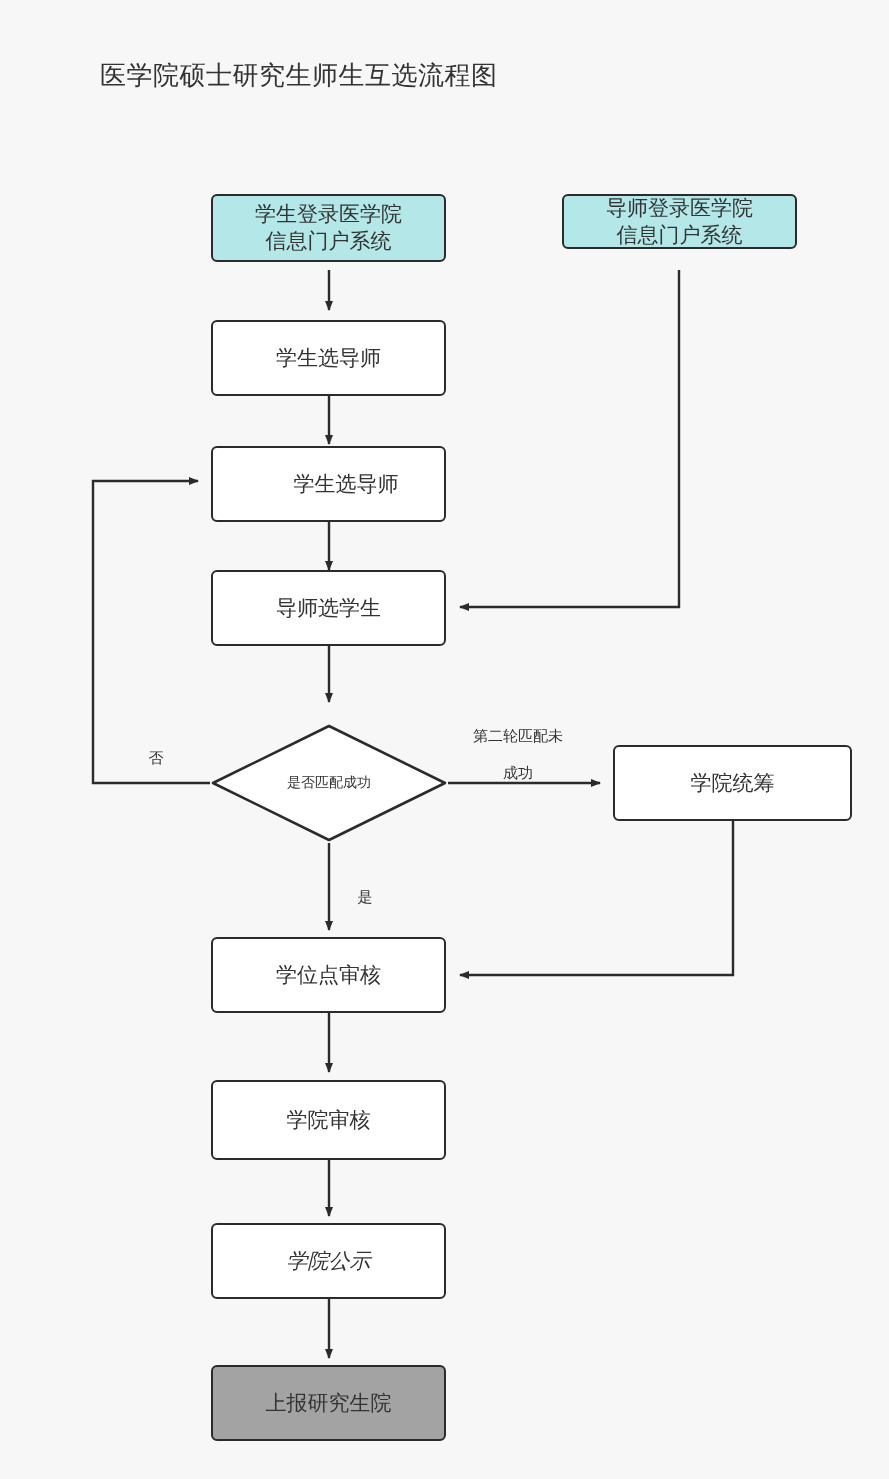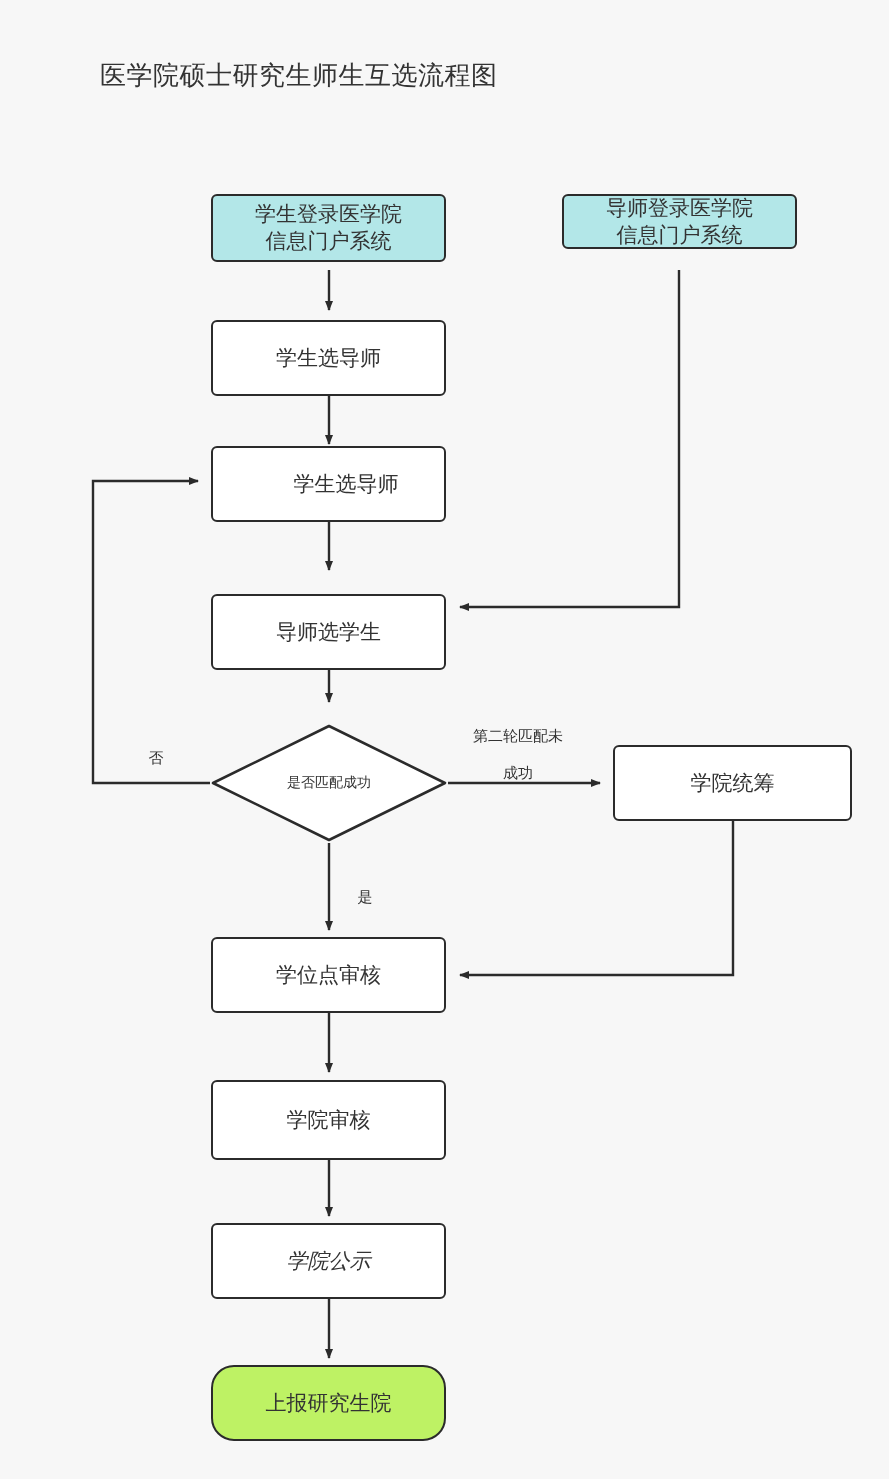--- a/index.html
+++ b/index.html
@@ -44,21 +44,21 @@
     background: #ffffff;
     display: flex;
     align-items: center;
     justify-content: center;
     text-align: center;
     color: #333333;
     font-size: 21px;
     line-height: 1.28;
   }
   .node.cyan { background: #b3e7e8; border-color: #2b2b2b; }
-  .node.blue { background: #bef264; border-color: #2b2b2b; border-radius: 23px; }
+  .node.blue { background: #a3a3a3; border-color: #2b2b2b; }
   .node .nlabel { display: block; padding: 0 6px; }
   .decision {
     position: absolute;
     width: 238px;
     height: 120px;
   }
   .decision .dshape {
     position: absolute;
     left: 0; top: 0;
     width: 100%; height: 100%;
@@ -139,21 +139,21 @@
   </div>
 
   <div class="node" style="left:211px; top:320px; width:235px; height:76px;">
     <span class="nlabel">学生选导师</span>
   </div>
 
   <div class="node" style="left:211px; top:446px; width:235px; height:76px;padding-left:35px;">
     <span class="nlabel">学生选导师</span>
   </div>
 
-  <div class="node" style="left:211px; top:570px; width:235px; height:76px;margin-top:24px;">
+  <div class="node" style="left:211px; top:570px; width:235px; height:76px;">
     <span class="nlabel">导师选学生</span>
   </div>
 
   <div class="decision" style="left:210px; top:723px;">
     <svg class="dshape" viewBox="0 0 238 120" xmlns="http://www.w3.org/2000/svg">
       <polygon points="119,3 235,60 119,117 3,60" fill="#ffffff" stroke="#2b2b2b" stroke-width="2.6" stroke-linejoin="round"></polygon>
     </svg>
     <div class="dtext">
       <span>是否匹配成功</span>
     </div>

